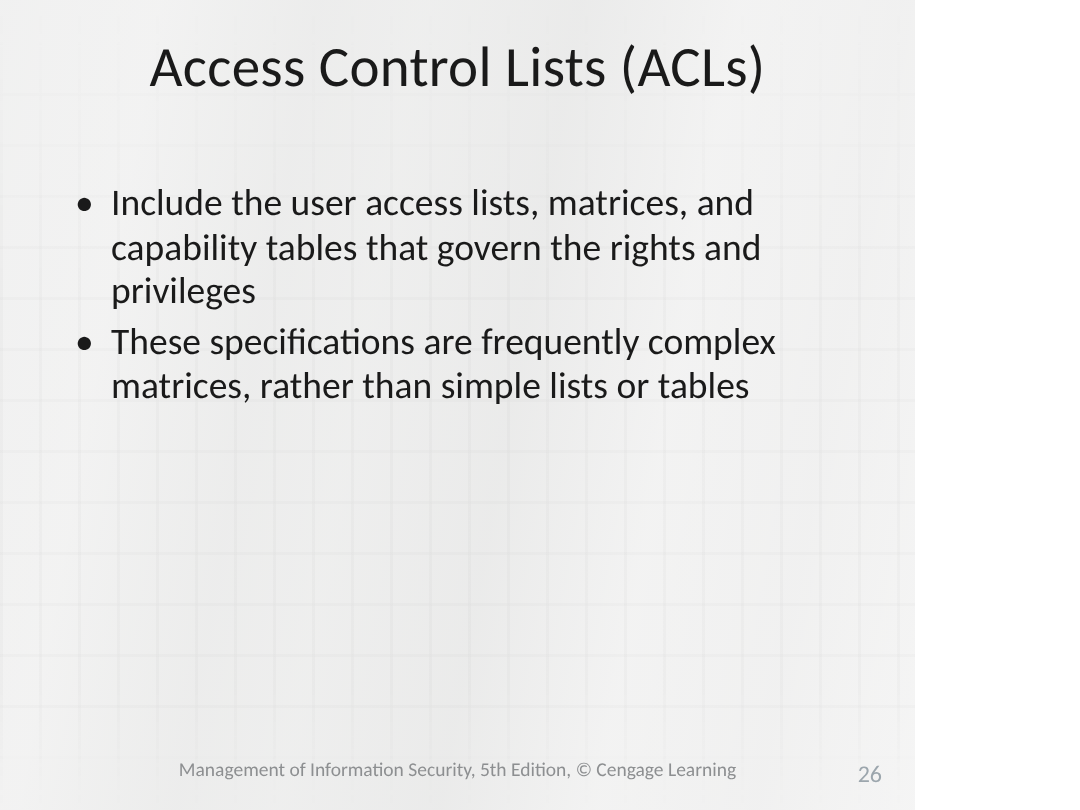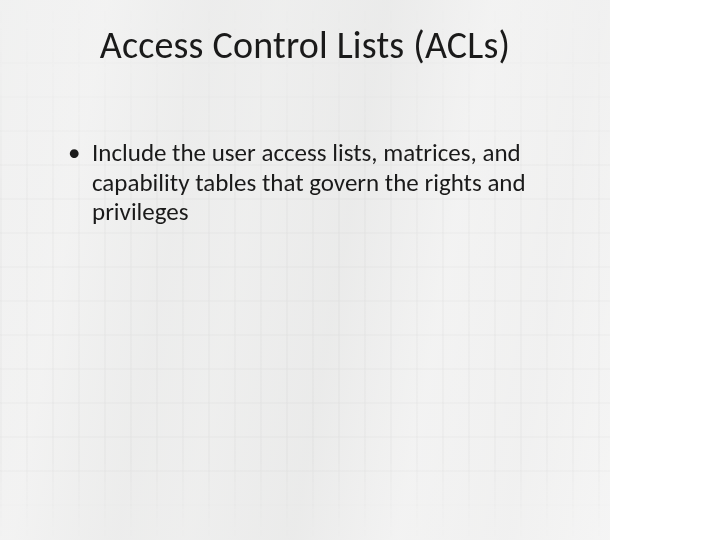--- a/index.html
+++ b/index.html
@@ -46,21 +46,21 @@
   }
   .body {
     position: absolute;
     top: 120px;
     left: 40px;
     right: 48px;
     color: #1a1a1a;
   }
   ul.bullets {
     list-style: none;
-    margin: 18px;
+    margin: 0;
     padding: 0;
   }
   ul.bullets > li {
     position: relative;
     padding-left: 34px;
     font-size: 25px;
     line-height: 1.18;
     margin-bottom: 4px;
   }
   ul.bullets > li::before {
@@ -98,16 +98,21 @@
 <body>
 
 <div class="slide">
   <div class="bg-grid"></div>
 
   <div class="title">Access Control Lists (ACLs)</div>
 
   <div class="body">
     <ul class="bullets">
       <li>Include the user access lists, matrices, and capability tables that govern the rights and privileges</li>
+      <li>These specifications are frequently complex matrices, rather than simple lists or tables</li>
     </ul>
   </div>
 
+  <div class="footer">
+    <div class="footer-text">Management of Information Security, 5th Edition, © Cengage Learning</div>
+    <div class="page-num">26</div>
+  </div>
 </div>
 
 </body></html>

